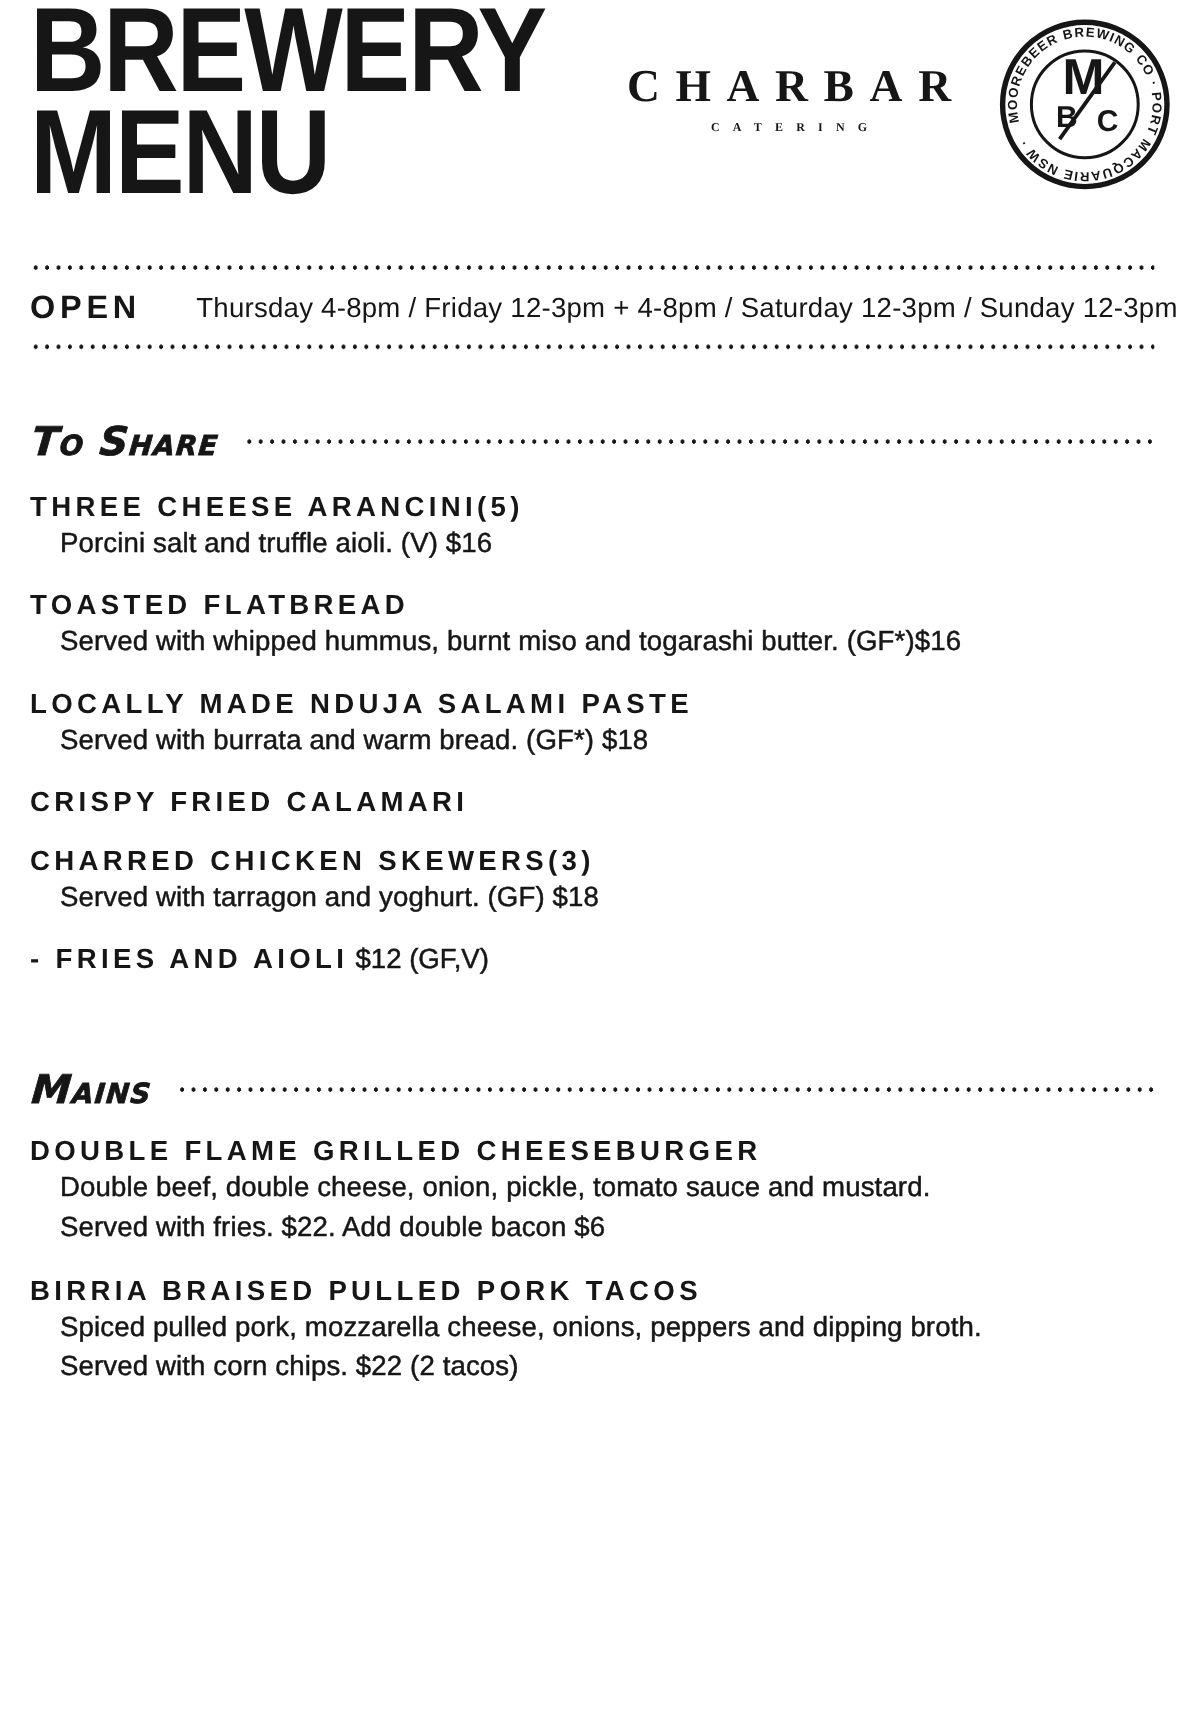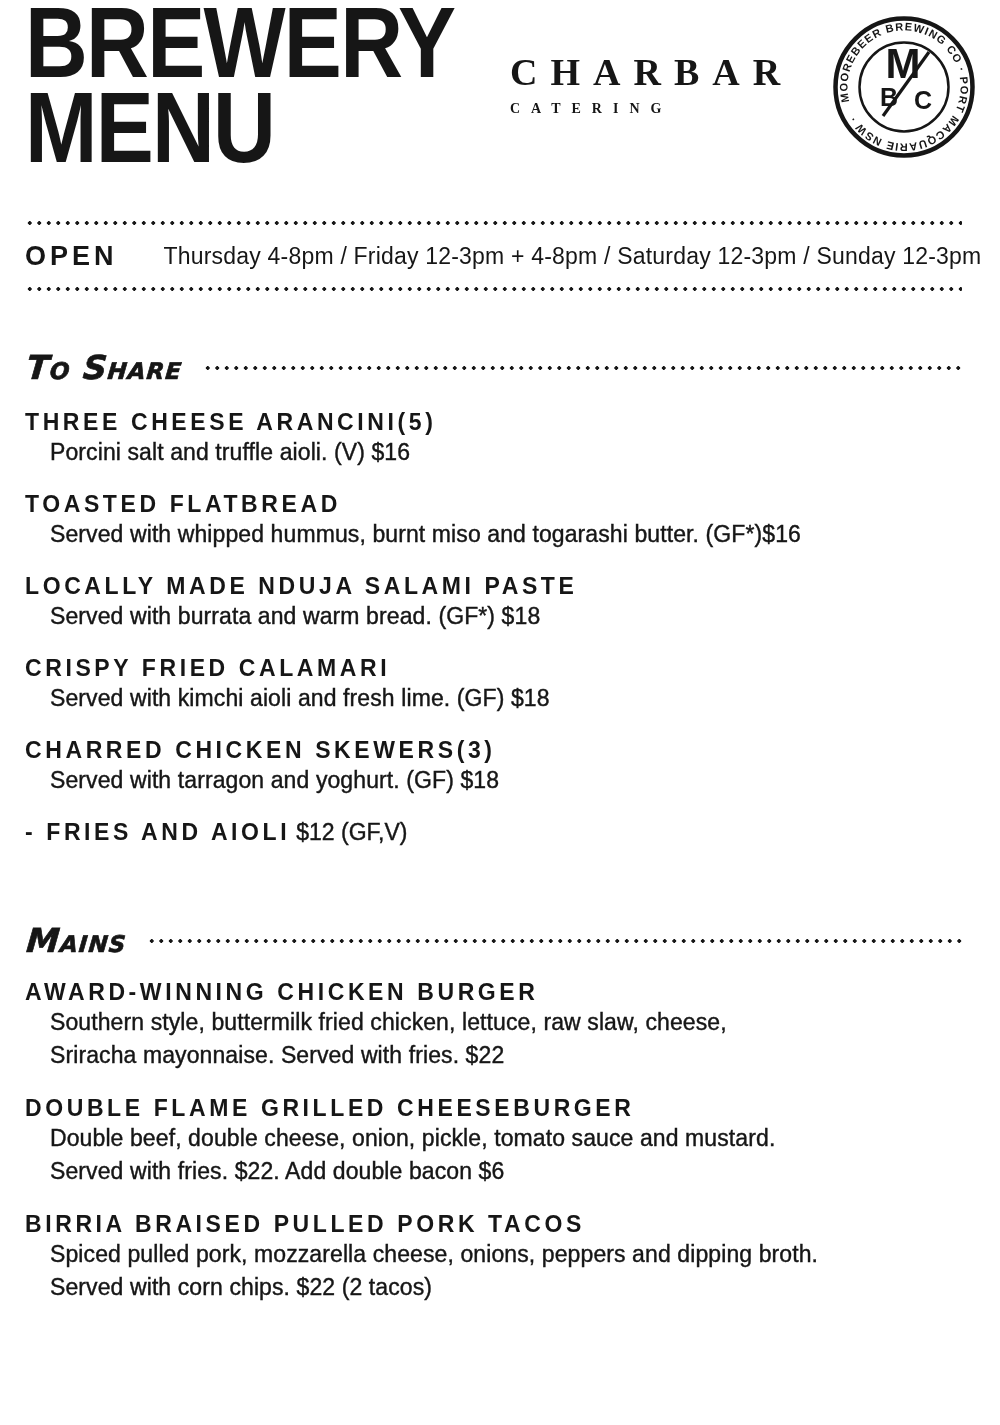--- a/index.html
+++ b/index.html
@@ -18,29 +18,29 @@
   .header { position: relative; height: 175px; }
 
   .brand-title {
     position: absolute; left: 0; top: 0;
     font-size: 100px; line-height: 85px; font-weight: bold;
     letter-spacing: -2px;
     transform: scaleX(0.87); transform-origin: left top;
     white-space: nowrap;
   }
 
-  .charbar { position: absolute; left: 485px; top: 50px; width: 295px; }
+  .charbar { position: absolute; left: 485px; top: 50px; width: 295px; text-align: center; }
   .charbar-name {
     font-family: "Liberation Serif", serif;
     font-size: 38px; font-weight: bold; letter-spacing: 13px;
     margin-right: -13px; white-space: nowrap;
   }
   .charbar-sub {
     font-family: "Liberation Serif", serif;
-    font-size: 14px; font-weight: bold; letter-spacing: 11px;
+    font-size: 10px; font-weight: bold; letter-spacing: 11px;
     margin-right: -11px; margin-top: 7px; white-space: nowrap;
   }
 
   .badge { position: absolute; left: 806px; top: 14px; width: 146px; height: 146px; }
   .badge svg { display: block; }
 
   
   .dotline {
     height: 4px;
     background-image: radial-gradient(circle, #161616 1.6px, transparent 1.95px);
@@ -159,21 +159,20 @@
       <div class="item-desc">Served with whipped hummus, burnt miso and togarashi butter. (GF*)$16</div>
     </div>
 
     <div class="item">
       <div class="item-name">LOCALLY MADE NDUJA SALAMI PASTE</div>
       <div class="item-desc">Served with burrata and warm bread. (GF*) $18</div>
     </div>
 
     <div class="item">
       <div class="item-name">CRISPY FRIED CALAMARI</div>
-      <div class="item-desc">Served with kimchi aioli and fresh lime. (GF) $18</div>
     </div>
 
     <div class="item">
       <div class="item-name">CHARRED CHICKEN SKEWERS(3)</div>
       <div class="item-desc">Served with tarragon and yoghurt. (GF) $18</div>
     </div>
 
     <div class="item">
       <div class="item-name">
         <span>- FRIES AND AIOLI</span><span class="inline-price">$12 (GF,V)</span>
@@ -183,25 +182,20 @@
   </div>
 </div>
 
 <div class="section section-mains">
   <div class="section-header mains">
     <span class="section-title">Mains</span>
     <div class="dotline"></div>
   </div>
   <div class="items">
 
-    <div class="item">
-      <div class="item-name">AWARD-WINNING CHICKEN BURGER</div>
-      <div class="item-desc">Southern style, buttermilk fried chicken, lettuce, raw slaw, cheese,</div>
-      <div class="item-desc">Sriracha mayonnaise. Served with fries. $22</div>
-    </div>
 
     <div class="item">
       <div class="item-name">DOUBLE FLAME GRILLED CHEESEBURGER</div>
       <div class="item-desc">Double beef, double cheese, onion, pickle, tomato sauce and mustard.</div>
       <div class="item-desc">Served with fries. $22. Add double bacon $6</div>
     </div>
 
     <div class="item">
       <div class="item-name">BIRRIA BRAISED PULLED PORK TACOS</div>
       <div class="item-desc">Spiced pulled pork, mozzarella cheese, onions, peppers and dipping broth.</div>

